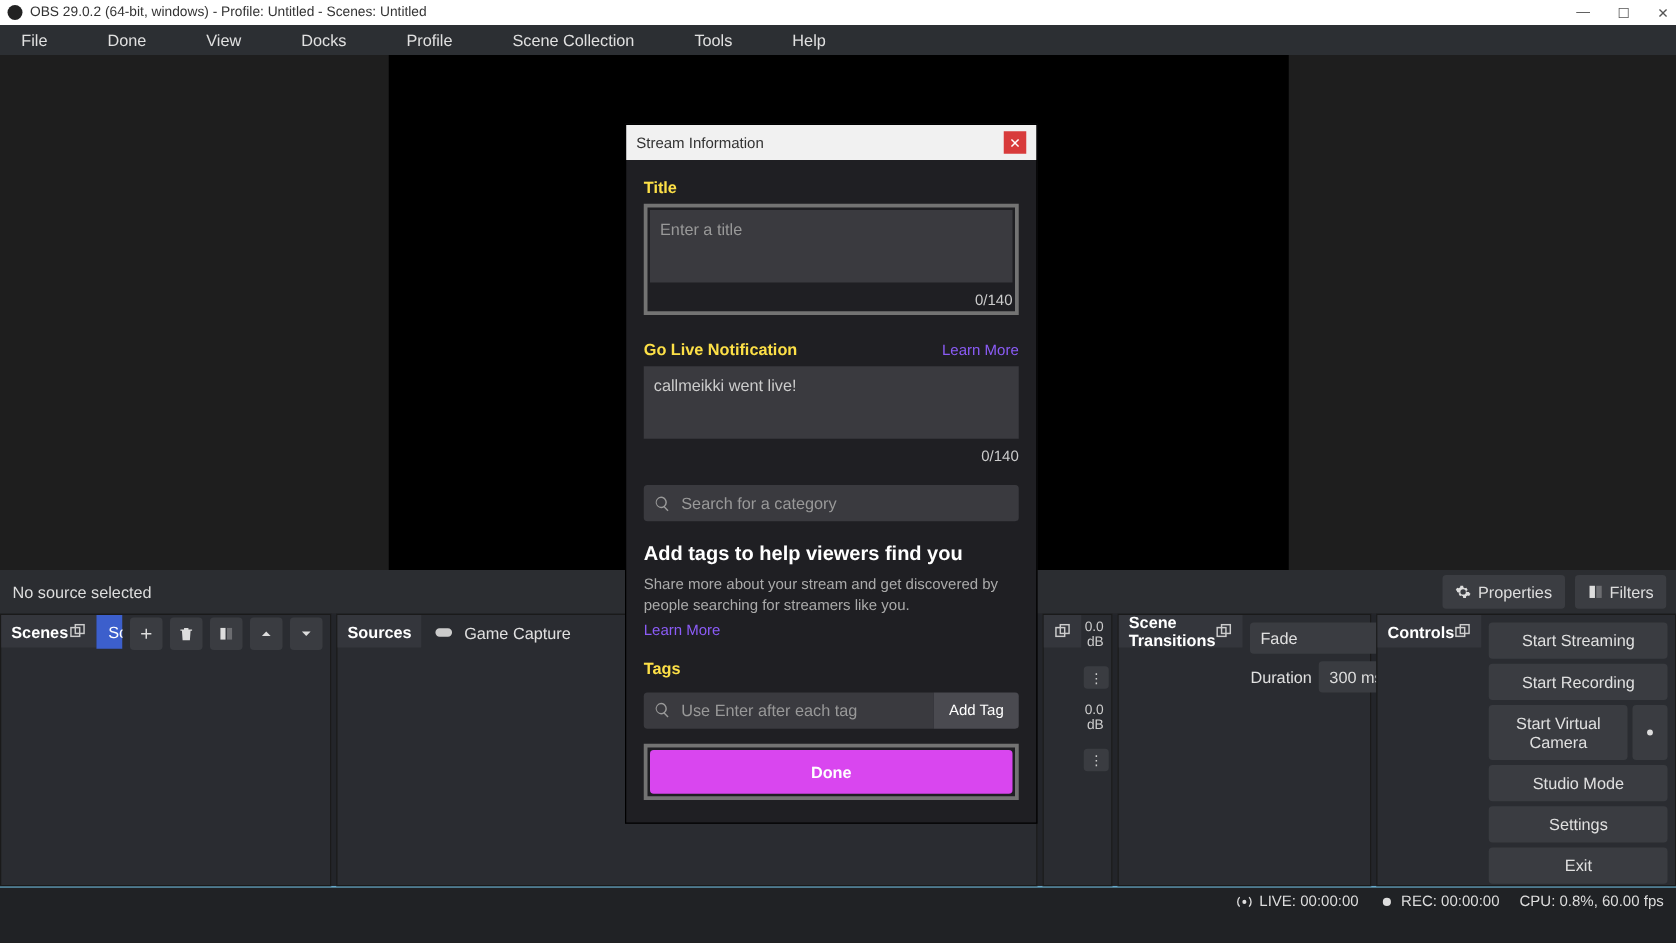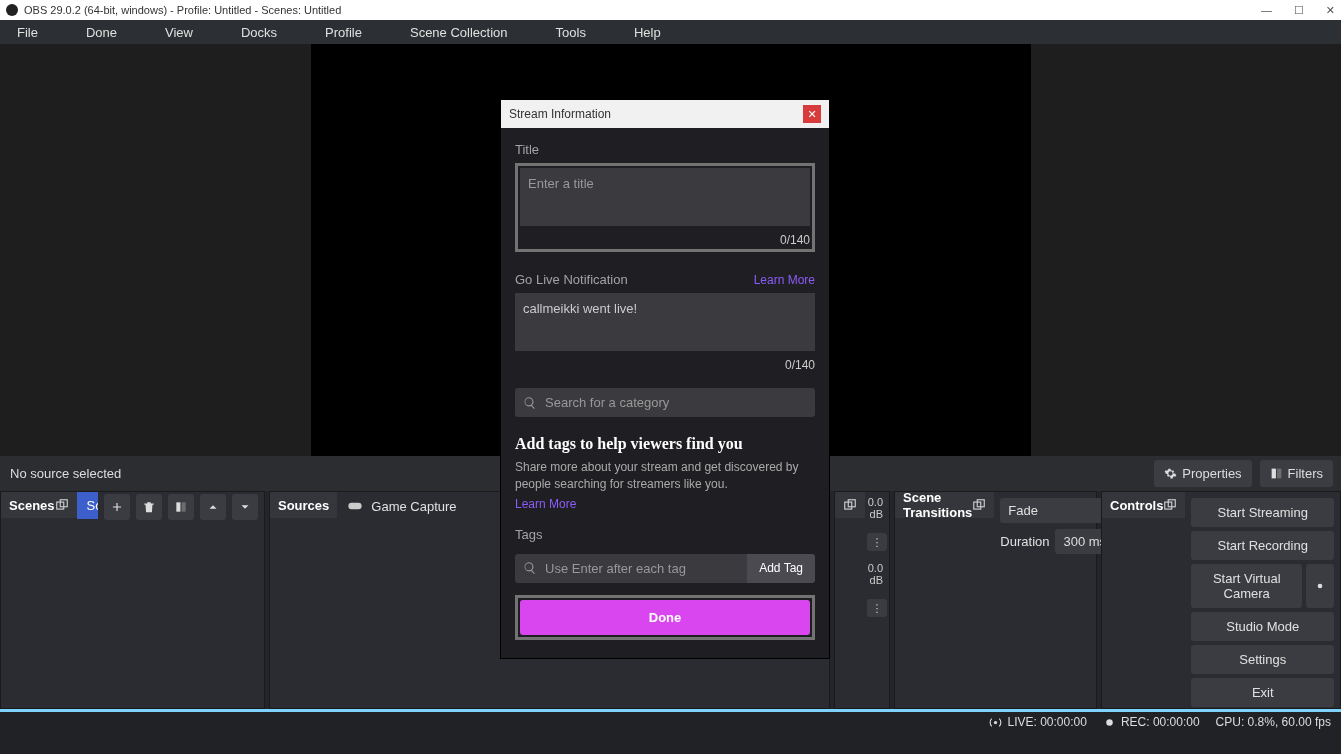--- a/index.html
+++ b/index.html
@@ -61,40 +61,40 @@
 .ctrl-row { display:flex; gap:4px;}
 .ctrl-row .ctrl-btn { flex:1;}
 .ctrl-row .gear { width:28px; flex:0 0 28px; display:flex; align-items:center; justify-content:center; background:#3a3c41; border-radius:3px; cursor:pointer;}
 
 
 .mixer-body { font-size:11px; color:#ccc; padding:4px 2px;}
 .db { text-align:right; padding-right:4px;}
 .dots { width:20px; height:18px; background:#3a3c41; border-radius:3px; display:flex; align-items:center; justify-content:center; margin:3px auto; cursor:pointer;}
 
 
-.statusbar { height: 23px; background:#202225; display:flex; align-items:center; justify-content:flex-end; padding:0 10px; gap:16px; font-size:12px; color:#ddd; border-top:3px solid #7dd3fc;}
+.statusbar { height: 23px; background:#202225; display:flex; align-items:center; justify-content:flex-end; padding:0 10px; gap:16px; font-size:12px; color:#ddd; border-top:1px solid #7dd3fc;}
 .statusbar .seg { display:flex; align-items:center; gap:5px;}
 .statusbar svg { width:13px; height:13px; fill:#ddd;}
 
 
 .modal { position:absolute; left:500px; top:99px; width:330px; background:#1f1f23; border:1px solid #000; z-index:50; font-size:13px;}
 .modal-head { background:#f1f1f1; color:#333; display:flex; align-items:center; padding:5px 8px; font-size:12px;}
 .modal-head .close { margin-left:auto; width:18px; height:18px; background:#d83b3b; color:#fff; display:flex; align-items:center; justify-content:center; font-size:11px; cursor:pointer;}
 .modal-body { padding:14px;}
-.mlabel { color:#a3a3a3; font-weight:400; margin-bottom:6px; display:block;}
+.mlabel { color:#fde047; font-weight:700; margin-bottom:6px; display:block;}
 .hl-red { border:3px solid #737373; padding:2px; margin-bottom:4px;}
 .mtextarea { width:100%; background:#3a3a3f; border:none; color:#ccc; padding:8px; resize:none; font-family:inherit; font-size:13px; height:58px;}
 .mtextarea::placeholder { color:#999;}
 .counter { text-align:right; color:#ccc; font-size:12px; margin-top:4px;}
 .mrow { display:flex; align-items:center;}
 .learn { margin-left:auto; color:#8b5cf6; cursor:pointer; font-size:12px;}
 .msearch { display:flex; align-items:center; background:#3a3a3f; padding:7px 8px; gap:8px; border-radius:3px;}
 .msearch input { flex:1; background:transparent; border:none; color:#ccc; font-size:13px; outline:none;}
 .msearch input::placeholder{color:#999;}
-.tags-h { color:#fff; font-weight:700; font-size:16px; margin-top:18px;font-family:Liberation Serif, serif;}
+.tags-h { color:#fff; font-weight:700; font-size:16px; margin-top:18px;}
 .tags-sub { color:#aaa; font-size:12px; margin-top:6px; line-height:1.4;}
 .tags-learn { color:#8b5cf6; cursor:pointer; font-size:12px; display:inline-block; margin-top:4px;}
 .tagrow { display:flex; margin-top:12px; gap:0;}
 .tagrow .msearch { flex:1; border-radius:3px 0 0 3px;}
 .addtag { background:#4a4a50; padding:7px 12px; border-radius:0 3px 3px 0; cursor:pointer; color:#fff; font-size:12px; display:flex; align-items:center;}
 .done { background:#d946ef; color:#fff; text-align:center; padding:10px; font-weight:600; cursor:pointer; border-radius:3px;}
 .spacer { height:16px;}
 .popicon svg { width:14px; height:14px; fill:#ccc;}
 </style>
 </head>

